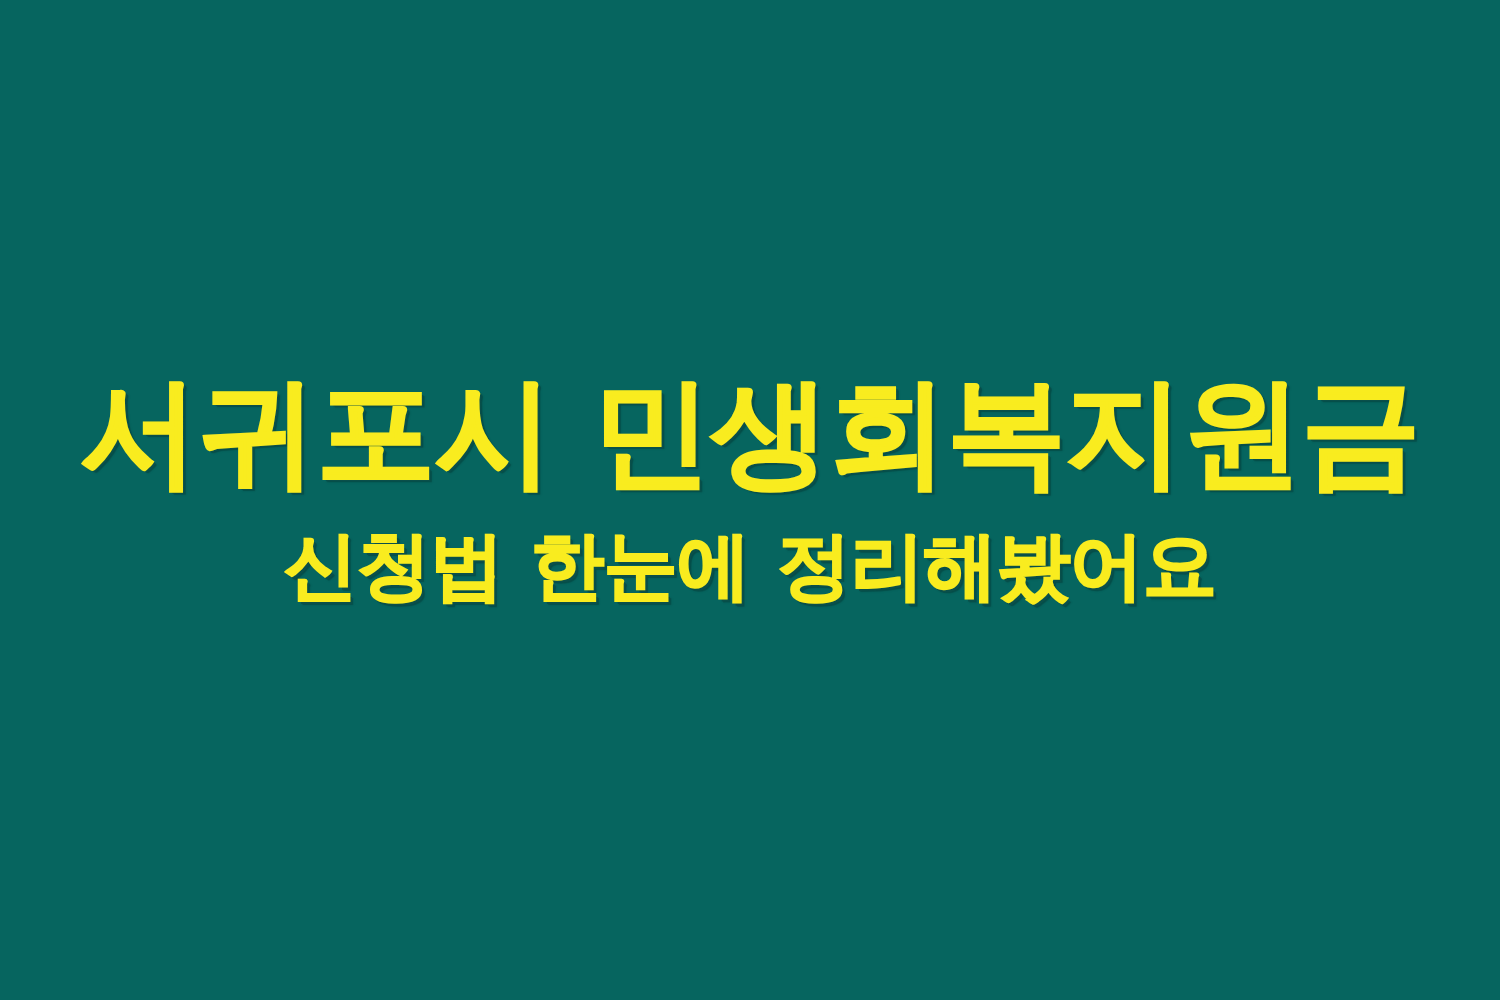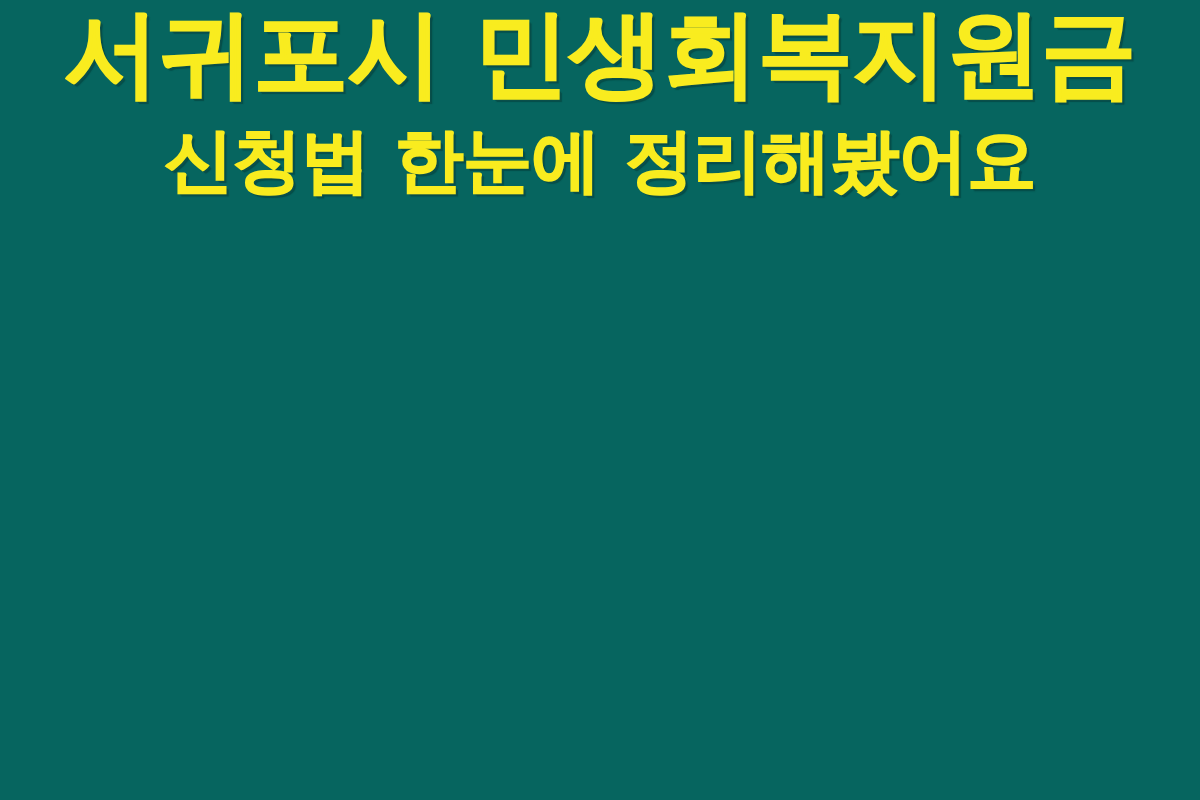--- a/index.html
+++ b/index.html
@@ -13,20 +13,21 @@
     overflow: hidden;
     font-family: "Liberation Sans", "DejaVu Sans", sans-serif;
   }
 
   #banner {
     position: relative;
     width: 1200px;
     height: 800px;
     box-sizing: border-box;
     display: flex;
+    align-items: center;
     justify-content: center;
     background: #06655F;
   }
 
   #headline {
     width: 1160px;
     margin: 0;
     padding: 0;
     text-align: center;
     color: #F9EC1F;
@@ -52,16 +53,16 @@
   #headline .line-2 { font-size: 95px; }
   #headline .line-3 { font-size: 95px; }
 </style>
 </head>
 <body>
 
 <div id="banner" style="background: rgb(6, 101, 95);">
 
   <h1 id="headline" style="color: rgb(249, 236, 31); -webkit-text-stroke: 1.5px rgb(249, 236, 31); text-shadow: rgb(10, 79, 74) 2px 2px 0px, rgba(4, 58, 54, 0.55) 3px 3px 1px;">
     <span class="line line-1">서귀포시 민생회복지원금</span>
-    <span class="line line-3" style="font-size: 69px;">신청법 한눈에 정리해봤어요</span>
+    <span class="line line-3" style="font-size: 59px;">신청법 한눈에 정리해봤어요</span>
   </h1>
 
 </div>
 
 </body></html>

